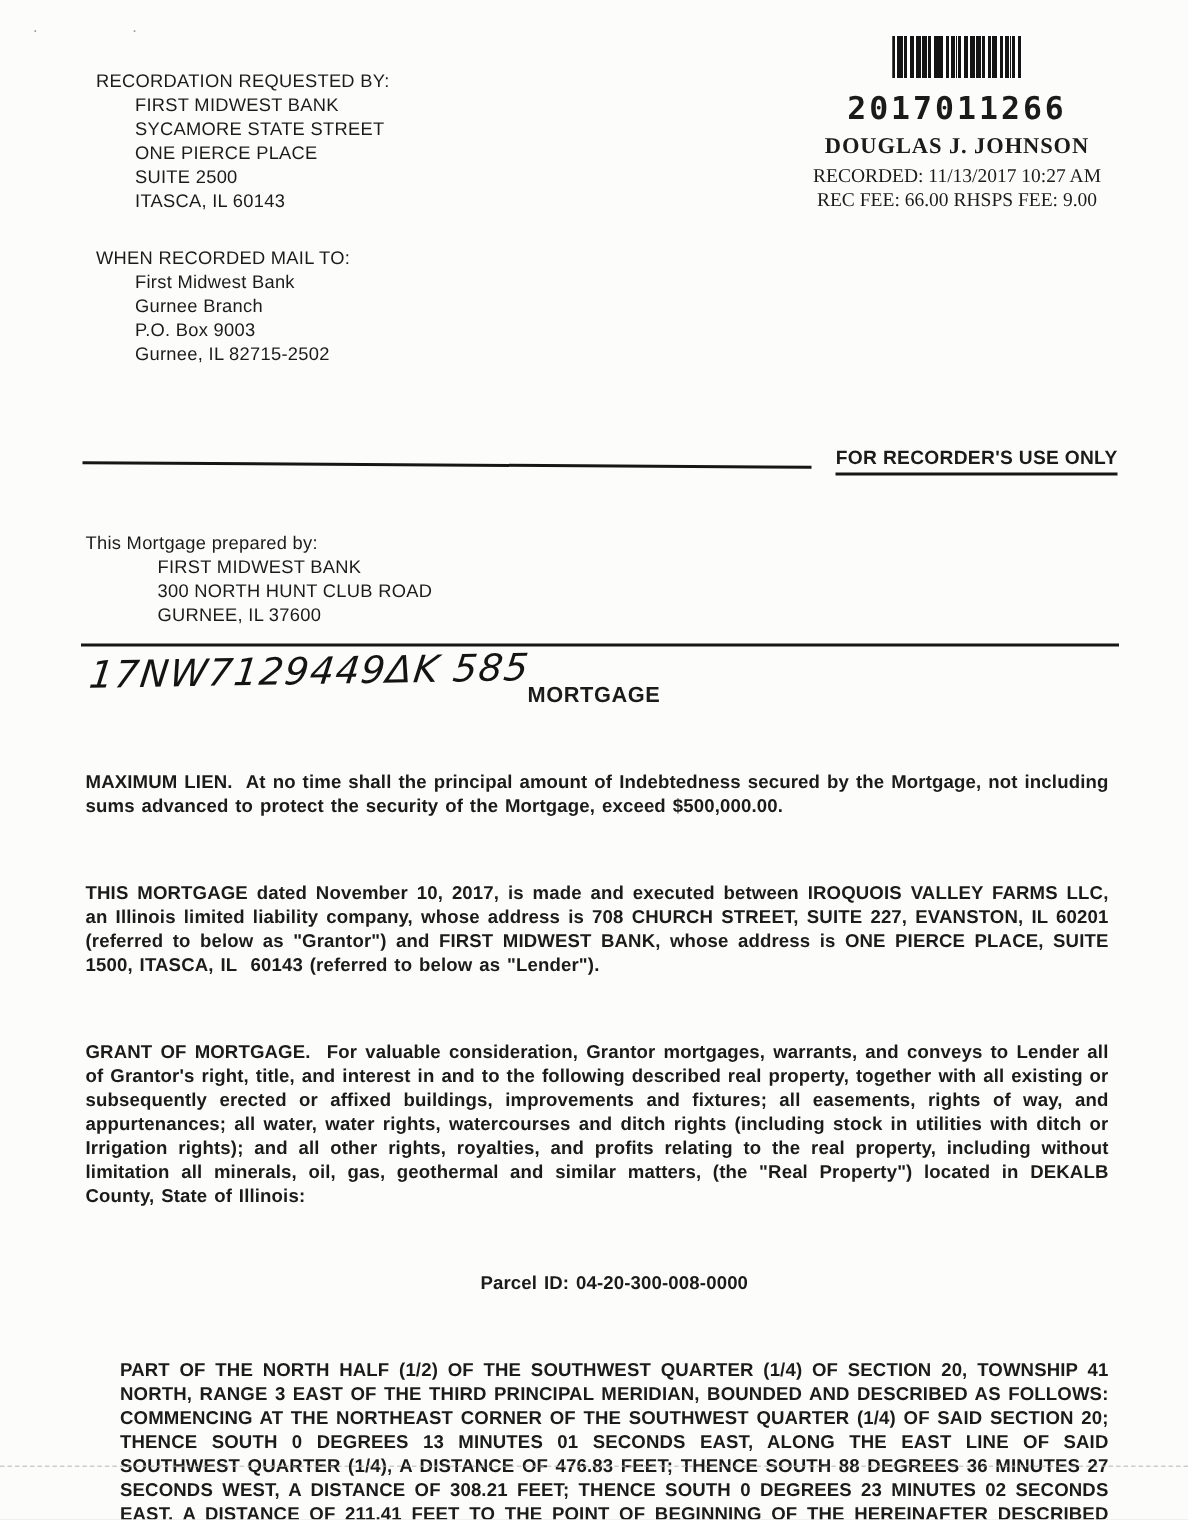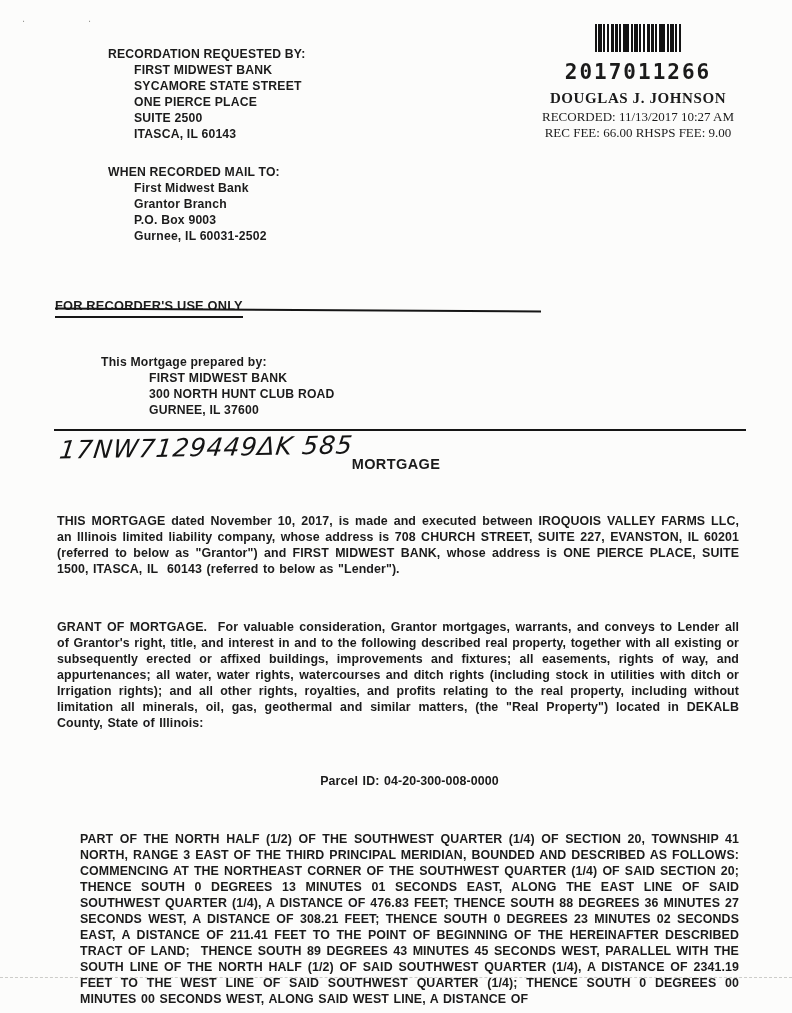--- a/index.html
+++ b/index.html
@@ -8,21 +8,21 @@
     position: relative;
     width: 792px;
     height: 1013px;
     background: #fcfcfb;
     color: #1b1b1b;
     font-family: "Liberation Sans", sans-serif;
     overflow: hidden;
   }
 
   
-  .addr-block { position: absolute; font-size: 12.2px; font-weight: 700; line-height: 16px; letter-spacing: 0.2px; margin-left: 44px; }
+  .addr-block { position: absolute; font-size: 12.2px; font-weight: 400; line-height: 16px; letter-spacing: 0.2px; }
   #recordation-block { left: 64px; top: 46px; }
   #mailto-block     { left: 64px; top: 164px; }
   .addr-lines { margin-left: 26px; }
 
   
   .stamp { position: absolute; left: 528px; top: 24px; width: 220px; text-align: center; }
   .barcode {
     width: 86px; height: 28px; margin: 0 auto;
     background-color: #fff;
     background-image:
@@ -36,21 +36,21 @@
     font-size: 21px; font-weight: 700; letter-spacing: 2px;
   }
   .stamp-serif { font-family: "Liberation Serif", serif; }
   .rec-name   { margin-top: 6px; font-size: 15px; font-weight: 700; letter-spacing: 0.6px; }
   .rec-title  { font-size: 13.5px; }
   .rec-recorded { margin-top: 2px; font-size: 13px; }
   .rec-fees   { font-size: 13px; }
   .rec-pages  { margin-top: 32px; font-size: 13px; }
 
   
-  .recorder-use-row { position: absolute; left: 55px; top: 296px; width: 690px; text-align: left; }
+  .recorder-use-row { position: absolute; left: 55px; top: 296px; width: 690px; text-align: right; }
   .rule-left { position: absolute; left: 0; top: 13px; width: 486px; height: 2px; background: #161616; transform: rotate(0.35deg); }
   .use-label { display: inline-block; font-size: 12.8px; font-weight: 700; letter-spacing: 0.2px; border-bottom: 2px solid #161616; padding-bottom: 3px; }
 
   
   #prepared-block { left: 57px; top: 354px; }
   #prepared-block .addr-lines { margin-left: 48px; }
 
   .rule2 { position: absolute; left: 54px; top: 429px; width: 692px; height: 2px; background: #161616; }
 
   
@@ -94,23 +94,23 @@
       <div>ONE PIERCE PLACE</div>
       <div>SUITE 2500</div>
       <div>ITASCA, IL  60143</div>
     </div>
   </section>
 
   <section class="addr-block" id="mailto-block">
     <div>WHEN RECORDED MAIL TO:</div>
     <div class="addr-lines">
       <div>First Midwest Bank</div>
-      <div>Grantor Branch</div>
+      <div>Gurnee Branch</div>
       <div>P.O. Box 9003</div>
-      <div>Gurnee, IL  60031-2502</div>
+      <div>Gurnee, IL  82715-2502</div>
     </div>
   </section>
 
   <section class="stamp">
     <div class="barcode"></div>
     <div class="docnum">2017011266</div>
     <div class="stamp-serif rec-name">DOUGLAS J. JOHNSON</div>
     <div class="stamp-serif rec-recorded">RECORDED: 11/13/2017 10:27 AM</div>
     <div class="stamp-serif rec-fees">REC FEE: 66.00  RHSPS FEE: 9.00</div>
   </section>
@@ -129,20 +129,21 @@
     </div>
   </section>
 
   <div class="rule2"></div>
 
   <div class="handwriting">17NW7129449ΔK 585</div>
 
   <div class="doc-title">MORTGAGE</div>
 
   <main class="doc-body">
+    <p>MAXIMUM LIEN.  At no time shall the principal amount of Indebtedness secured by the Mortgage, not including sums advanced to protect the security of the Mortgage, exceed $500,000.00.</p>
     <p>THIS MORTGAGE dated November 10, 2017, is made and executed between IROQUOIS VALLEY FARMS LLC, an Illinois limited liability company, whose address is 708 CHURCH STREET, SUITE 227, EVANSTON, IL 60201 (referred to below as "Grantor") and FIRST MIDWEST BANK, whose address is ONE PIERCE PLACE, SUITE 1500, ITASCA, IL  60143 (referred to below as "Lender").</p>
     <p>GRANT OF MORTGAGE.  For valuable consideration, Grantor mortgages, warrants, and conveys to Lender all of Grantor's right, title, and interest in and to the following described real property, together with all existing or subsequently erected or affixed buildings, improvements and fixtures; all easements, rights of way, and appurtenances; all water, water rights, watercourses and ditch rights (including stock in utilities with ditch or Irrigation rights); and all other rights, royalties, and profits relating to the real property, including without limitation all minerals, oil, gas, geothermal and similar matters, (the "Real Property") located in DEKALB County, State of Illinois:</p>
     <p class="parcel">Parcel ID: 04-20-300-008-0000</p>
     <p class="legal">PART OF THE NORTH HALF (1/2) OF THE SOUTHWEST QUARTER (1/4) OF SECTION 20, TOWNSHIP 41 NORTH, RANGE 3 EAST OF THE THIRD PRINCIPAL MERIDIAN, BOUNDED AND DESCRIBED AS FOLLOWS: COMMENCING AT THE NORTHEAST CORNER OF THE SOUTHWEST QUARTER (1/4) OF SAID SECTION 20; THENCE SOUTH 0 DEGREES 13 MINUTES 01 SECONDS EAST, ALONG THE EAST LINE OF SAID SOUTHWEST QUARTER (1/4), A DISTANCE OF 476.83 FEET; THENCE SOUTH 88 DEGREES 36 MINUTES 27 SECONDS WEST, A DISTANCE OF 308.21 FEET; THENCE SOUTH 0 DEGREES 23 MINUTES 02 SECONDS EAST, A DISTANCE OF 211.41 FEET TO THE POINT OF BEGINNING OF THE HEREINAFTER DESCRIBED TRACT OF LAND;  THENCE SOUTH 89 DEGREES 43 MINUTES 45 SECONDS WEST, PARALLEL WITH THE SOUTH LINE OF THE NORTH HALF (1/2) OF SAID SOUTHWEST QUARTER (1/4), A DISTANCE OF 2341.19 FEET TO THE WEST LINE OF SAID SOUTHWEST QUARTER (1/4); THENCE SOUTH 0 DEGREES 00 MINUTES 00 SECONDS WEST, ALONG SAID WEST LINE, A DISTANCE OF</p>
   </main>
 
   <div class="artifact-bottom"></div>
 
 </div>
 

